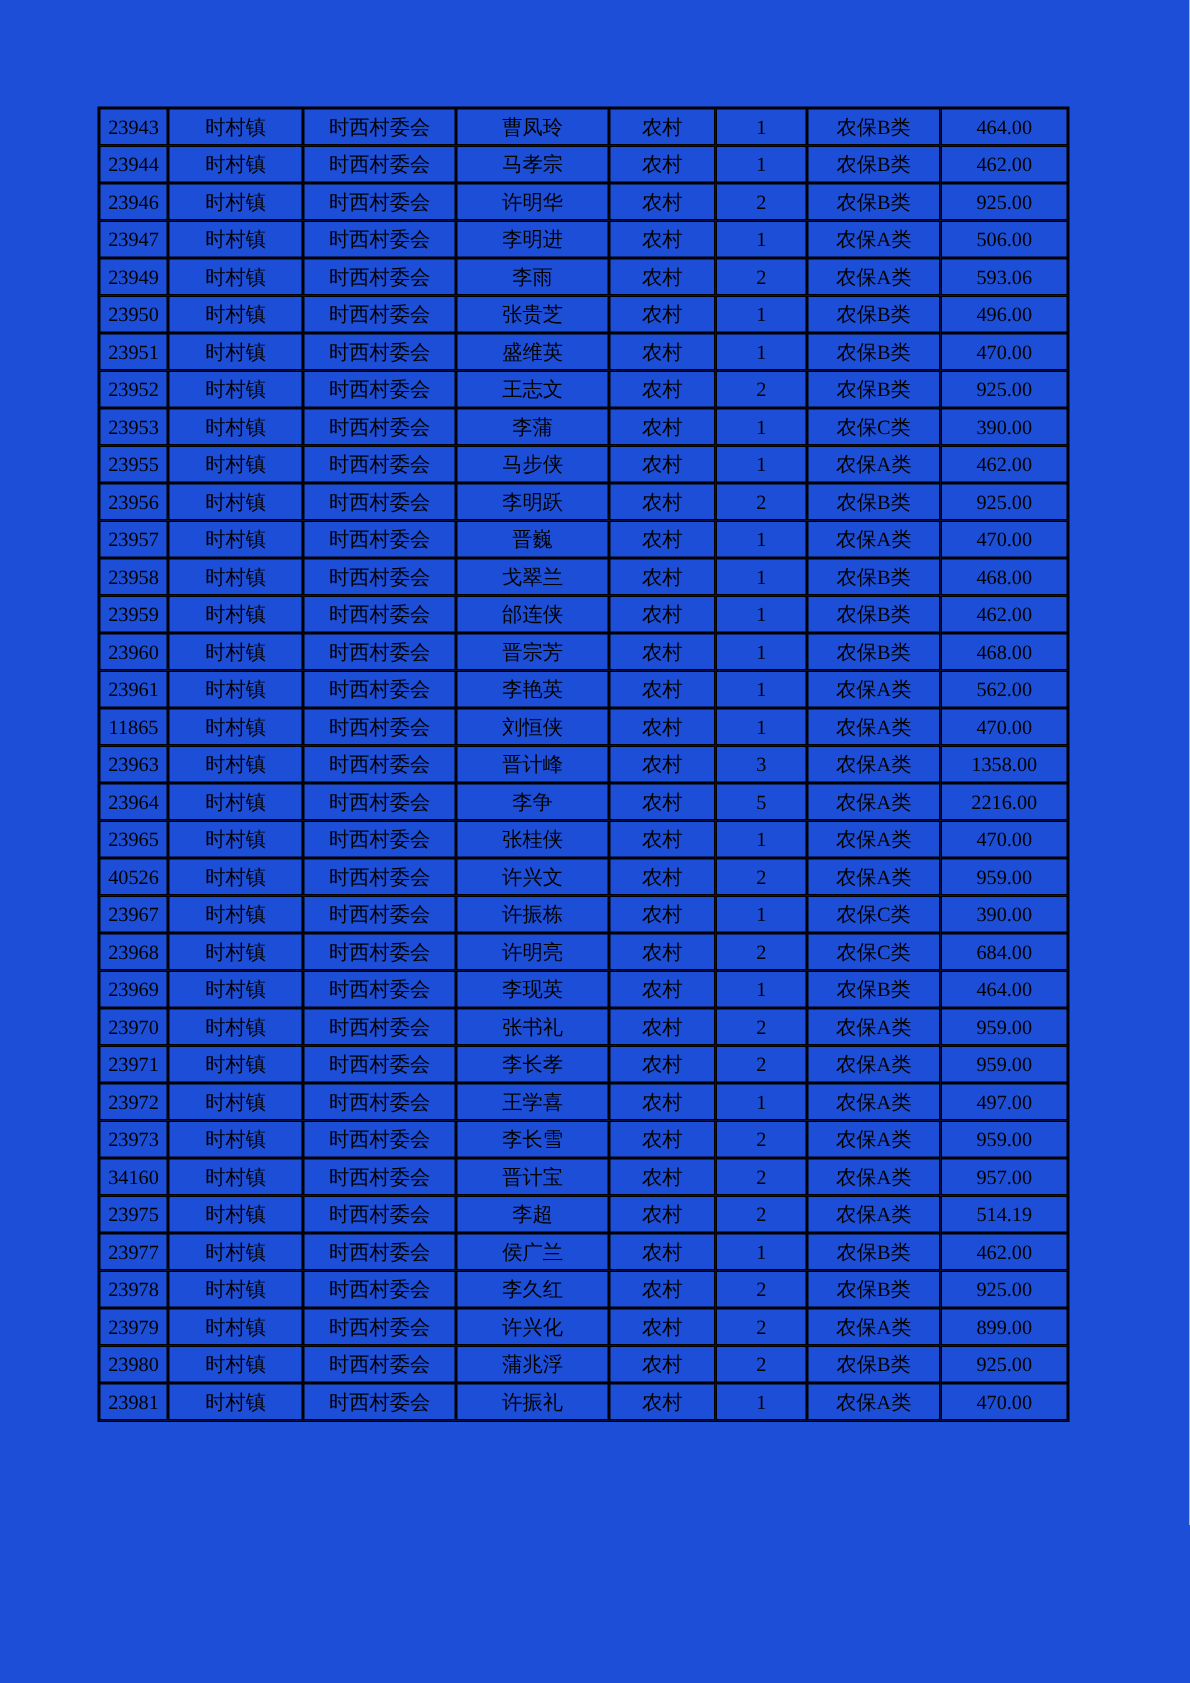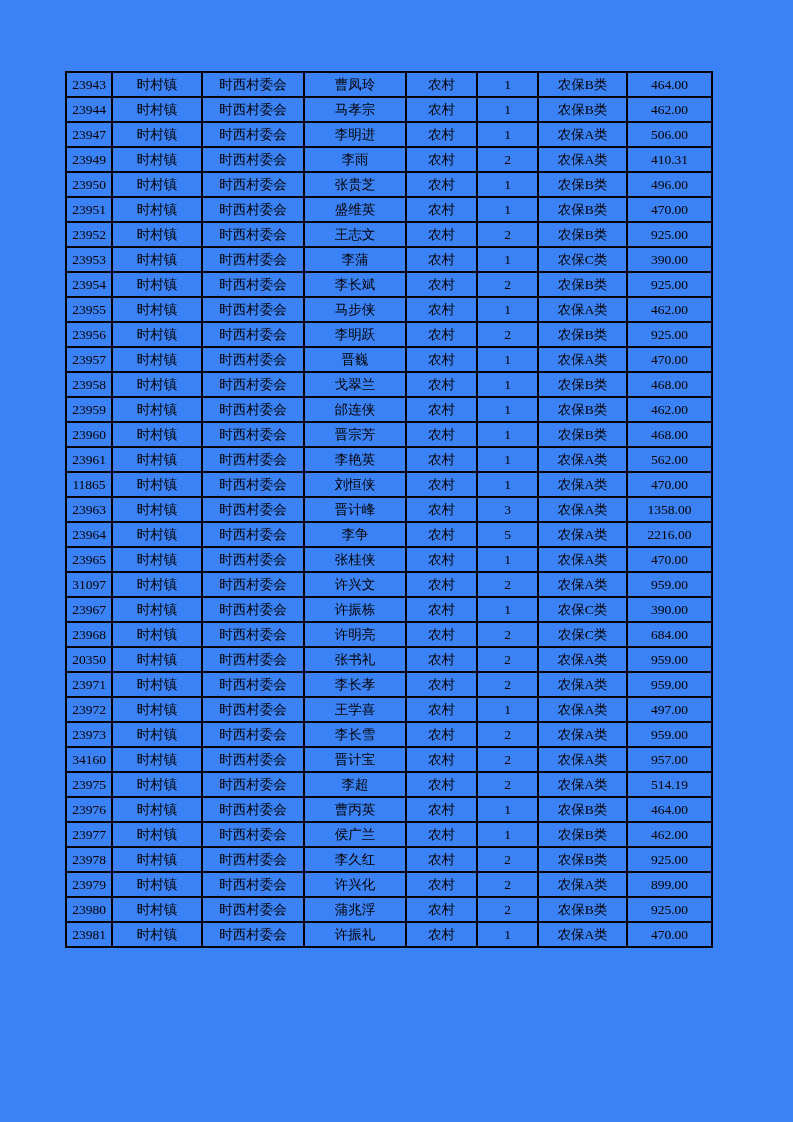--- a/index.html
+++ b/index.html
@@ -10,21 +10,21 @@
   body {
     width: 793px;
     height: 1122px;
     position: relative;
     font-family: "Liberation Serif", "DejaVu Serif", serif;
     color: #000000;
   }
   .page {
     position: absolute;
     inset: 0;
-    background: #3b82f6;
+    background: #1d4ed8;
   }
   table.roster {
     position: absolute;
     left: 65px;
     top: 71px;
     border-collapse: separate;
     border-spacing: 0;
     table-layout: fixed;
     border: 1px solid #000000;
   }
@@ -82,38 +82,48 @@
           <td>23944</td>
           <td>时村镇</td>
           <td>时西村委会</td>
           <td>马孝宗</td>
           <td>农村</td>
           <td>1</td>
           <td>农保B类</td>
           <td>462.00</td>
         </tr>
         <tr>
+          <td>23946</td>
+          <td>时村镇</td>
+          <td>时西村委会</td>
+          <td>许明华</td>
+          <td>农村</td>
+          <td>2</td>
+          <td>农保B类</td>
+          <td>925.00</td>
+        </tr>
+        <tr>
           <td>23947</td>
           <td>时村镇</td>
           <td>时西村委会</td>
           <td>李明进</td>
           <td>农村</td>
           <td>1</td>
           <td>农保A类</td>
           <td>506.00</td>
         </tr>
         <tr>
           <td>23949</td>
           <td>时村镇</td>
           <td>时西村委会</td>
           <td>李雨</td>
           <td>农村</td>
           <td>2</td>
           <td>农保A类</td>
-          <td>410.31</td>
+          <td>593.06</td>
         </tr>
         <tr>
           <td>23950</td>
           <td>时村镇</td>
           <td>时西村委会</td>
           <td>张贵芝</td>
           <td>农村</td>
           <td>1</td>
           <td>农保B类</td>
           <td>496.00</td>
@@ -142,141 +152,131 @@
           <td>23953</td>
           <td>时村镇</td>
           <td>时西村委会</td>
           <td>李蒲</td>
           <td>农村</td>
           <td>1</td>
           <td>农保C类</td>
           <td>390.00</td>
         </tr>
         <tr>
-          <td>23954</td>
-          <td>时村镇</td>
-          <td>时西村委会</td>
-          <td>李长斌</td>
+          <td>23955</td>
+          <td>时村镇</td>
+          <td>时西村委会</td>
+          <td>马步侠</td>
+          <td>农村</td>
+          <td>1</td>
+          <td>农保A类</td>
+          <td>462.00</td>
+        </tr>
+        <tr>
+          <td>23956</td>
+          <td>时村镇</td>
+          <td>时西村委会</td>
+          <td>李明跃</td>
           <td>农村</td>
           <td>2</td>
           <td>农保B类</td>
           <td>925.00</td>
         </tr>
         <tr>
-          <td>23955</td>
-          <td>时村镇</td>
-          <td>时西村委会</td>
-          <td>马步侠</td>
-          <td>农村</td>
-          <td>1</td>
-          <td>农保A类</td>
+          <td>23957</td>
+          <td>时村镇</td>
+          <td>时西村委会</td>
+          <td>晋巍</td>
+          <td>农村</td>
+          <td>1</td>
+          <td>农保A类</td>
+          <td>470.00</td>
+        </tr>
+        <tr>
+          <td>23958</td>
+          <td>时村镇</td>
+          <td>时西村委会</td>
+          <td>戈翠兰</td>
+          <td>农村</td>
+          <td>1</td>
+          <td>农保B类</td>
+          <td>468.00</td>
+        </tr>
+        <tr>
+          <td>23959</td>
+          <td>时村镇</td>
+          <td>时西村委会</td>
+          <td>邰连侠</td>
+          <td>农村</td>
+          <td>1</td>
+          <td>农保B类</td>
           <td>462.00</td>
         </tr>
         <tr>
-          <td>23956</td>
-          <td>时村镇</td>
-          <td>时西村委会</td>
-          <td>李明跃</td>
-          <td>农村</td>
-          <td>2</td>
-          <td>农保B类</td>
-          <td>925.00</td>
-        </tr>
-        <tr>
-          <td>23957</td>
-          <td>时村镇</td>
-          <td>时西村委会</td>
-          <td>晋巍</td>
+          <td>23960</td>
+          <td>时村镇</td>
+          <td>时西村委会</td>
+          <td>晋宗芳</td>
+          <td>农村</td>
+          <td>1</td>
+          <td>农保B类</td>
+          <td>468.00</td>
+        </tr>
+        <tr>
+          <td>23961</td>
+          <td>时村镇</td>
+          <td>时西村委会</td>
+          <td>李艳英</td>
+          <td>农村</td>
+          <td>1</td>
+          <td>农保A类</td>
+          <td>562.00</td>
+        </tr>
+        <tr>
+          <td>11865</td>
+          <td>时村镇</td>
+          <td>时西村委会</td>
+          <td>刘恒侠</td>
           <td>农村</td>
           <td>1</td>
           <td>农保A类</td>
           <td>470.00</td>
         </tr>
         <tr>
-          <td>23958</td>
-          <td>时村镇</td>
-          <td>时西村委会</td>
-          <td>戈翠兰</td>
-          <td>农村</td>
-          <td>1</td>
-          <td>农保B类</td>
-          <td>468.00</td>
-        </tr>
-        <tr>
-          <td>23959</td>
-          <td>时村镇</td>
-          <td>时西村委会</td>
-          <td>邰连侠</td>
-          <td>农村</td>
-          <td>1</td>
-          <td>农保B类</td>
-          <td>462.00</td>
-        </tr>
-        <tr>
-          <td>23960</td>
-          <td>时村镇</td>
-          <td>时西村委会</td>
-          <td>晋宗芳</td>
-          <td>农村</td>
-          <td>1</td>
-          <td>农保B类</td>
-          <td>468.00</td>
-        </tr>
-        <tr>
-          <td>23961</td>
-          <td>时村镇</td>
-          <td>时西村委会</td>
-          <td>李艳英</td>
-          <td>农村</td>
-          <td>1</td>
-          <td>农保A类</td>
-          <td>562.00</td>
-        </tr>
-        <tr>
-          <td>11865</td>
-          <td>时村镇</td>
-          <td>时西村委会</td>
-          <td>刘恒侠</td>
+          <td>23963</td>
+          <td>时村镇</td>
+          <td>时西村委会</td>
+          <td>晋计峰</td>
+          <td>农村</td>
+          <td>3</td>
+          <td>农保A类</td>
+          <td>1358.00</td>
+        </tr>
+        <tr>
+          <td>23964</td>
+          <td>时村镇</td>
+          <td>时西村委会</td>
+          <td>李争</td>
+          <td>农村</td>
+          <td>5</td>
+          <td>农保A类</td>
+          <td>2216.00</td>
+        </tr>
+        <tr>
+          <td>23965</td>
+          <td>时村镇</td>
+          <td>时西村委会</td>
+          <td>张桂侠</td>
           <td>农村</td>
           <td>1</td>
           <td>农保A类</td>
           <td>470.00</td>
         </tr>
         <tr>
-          <td>23963</td>
-          <td>时村镇</td>
-          <td>时西村委会</td>
-          <td>晋计峰</td>
-          <td>农村</td>
-          <td>3</td>
-          <td>农保A类</td>
-          <td>1358.00</td>
-        </tr>
-        <tr>
-          <td>23964</td>
-          <td>时村镇</td>
-          <td>时西村委会</td>
-          <td>李争</td>
-          <td>农村</td>
-          <td>5</td>
-          <td>农保A类</td>
-          <td>2216.00</td>
-        </tr>
-        <tr>
-          <td>23965</td>
-          <td>时村镇</td>
-          <td>时西村委会</td>
-          <td>张桂侠</td>
-          <td>农村</td>
-          <td>1</td>
-          <td>农保A类</td>
-          <td>470.00</td>
-        </tr>
-        <tr>
-          <td>31097</td>
+          <td>40526</td>
           <td>时村镇</td>
           <td>时西村委会</td>
           <td>许兴文</td>
           <td>农村</td>
           <td>2</td>
           <td>农保A类</td>
           <td>959.00</td>
         </tr>
         <tr>
           <td>23967</td>
@@ -292,21 +292,31 @@
           <td>23968</td>
           <td>时村镇</td>
           <td>时西村委会</td>
           <td>许明亮</td>
           <td>农村</td>
           <td>2</td>
           <td>农保C类</td>
           <td>684.00</td>
         </tr>
         <tr>
-          <td>20350</td>
+          <td>23969</td>
+          <td>时村镇</td>
+          <td>时西村委会</td>
+          <td>李现英</td>
+          <td>农村</td>
+          <td>1</td>
+          <td>农保B类</td>
+          <td>464.00</td>
+        </tr>
+        <tr>
+          <td>23970</td>
           <td>时村镇</td>
           <td>时西村委会</td>
           <td>张书礼</td>
           <td>农村</td>
           <td>2</td>
           <td>农保A类</td>
           <td>959.00</td>
         </tr>
         <tr>
           <td>23971</td>
@@ -350,30 +360,20 @@
         </tr>
         <tr>
           <td>23975</td>
           <td>时村镇</td>
           <td>时西村委会</td>
           <td>李超</td>
           <td>农村</td>
           <td>2</td>
           <td>农保A类</td>
           <td>514.19</td>
-        </tr>
-        <tr>
-          <td>23976</td>
-          <td>时村镇</td>
-          <td>时西村委会</td>
-          <td>曹丙英</td>
-          <td>农村</td>
-          <td>1</td>
-          <td>农保B类</td>
-          <td>464.00</td>
         </tr>
         <tr>
           <td>23977</td>
           <td>时村镇</td>
           <td>时西村委会</td>
           <td>侯广兰</td>
           <td>农村</td>
           <td>1</td>
           <td>农保B类</td>
           <td>462.00</td>

